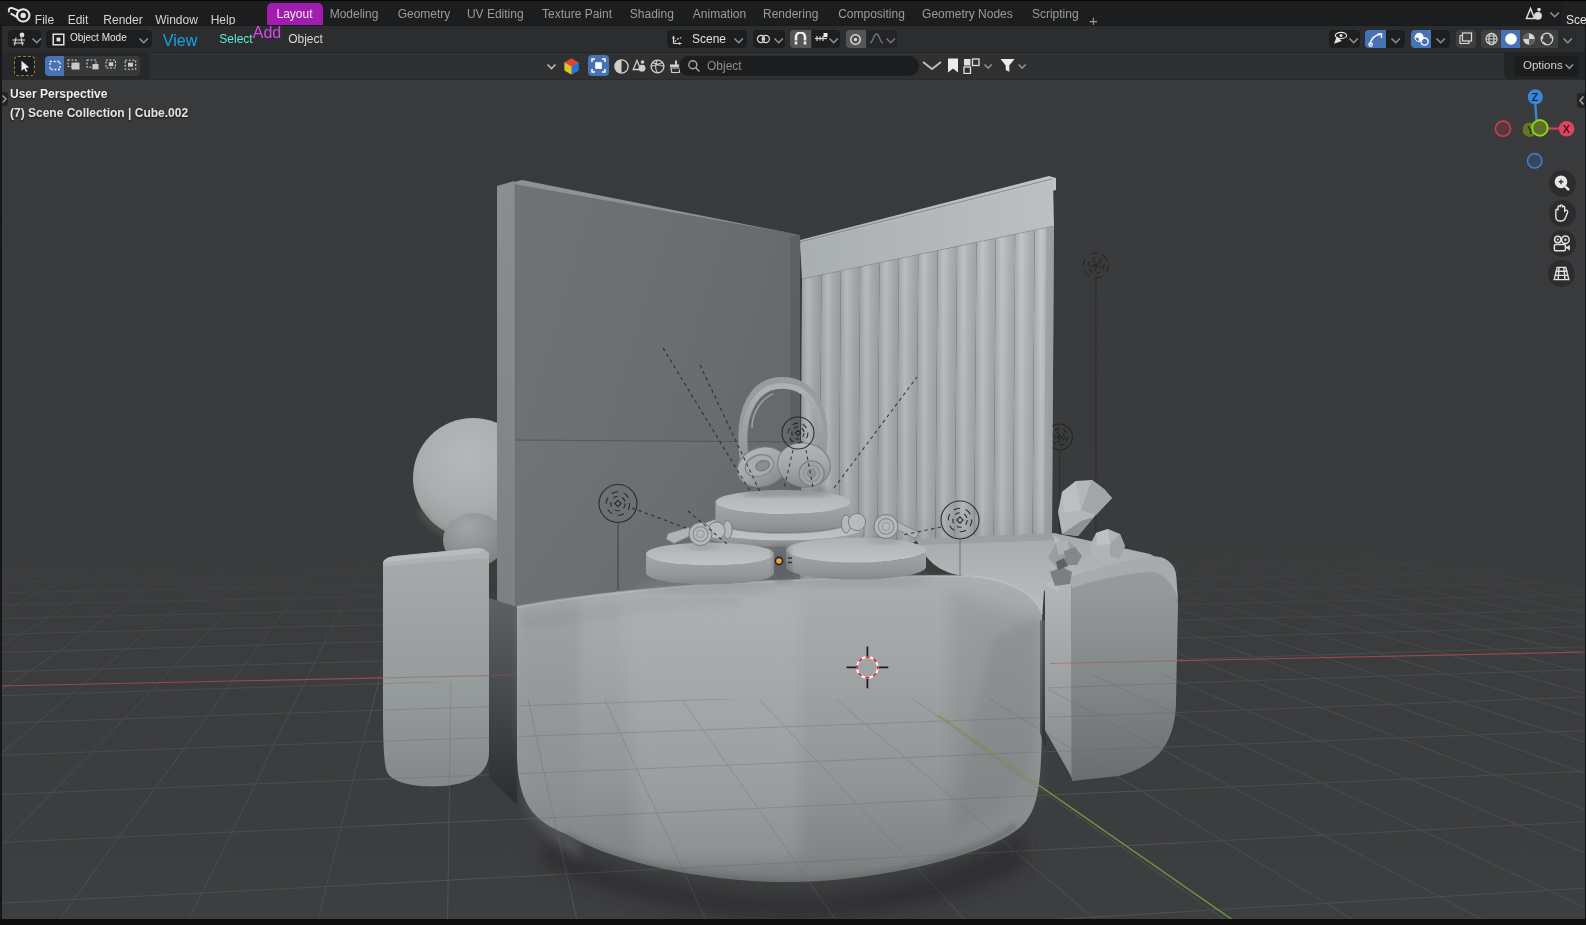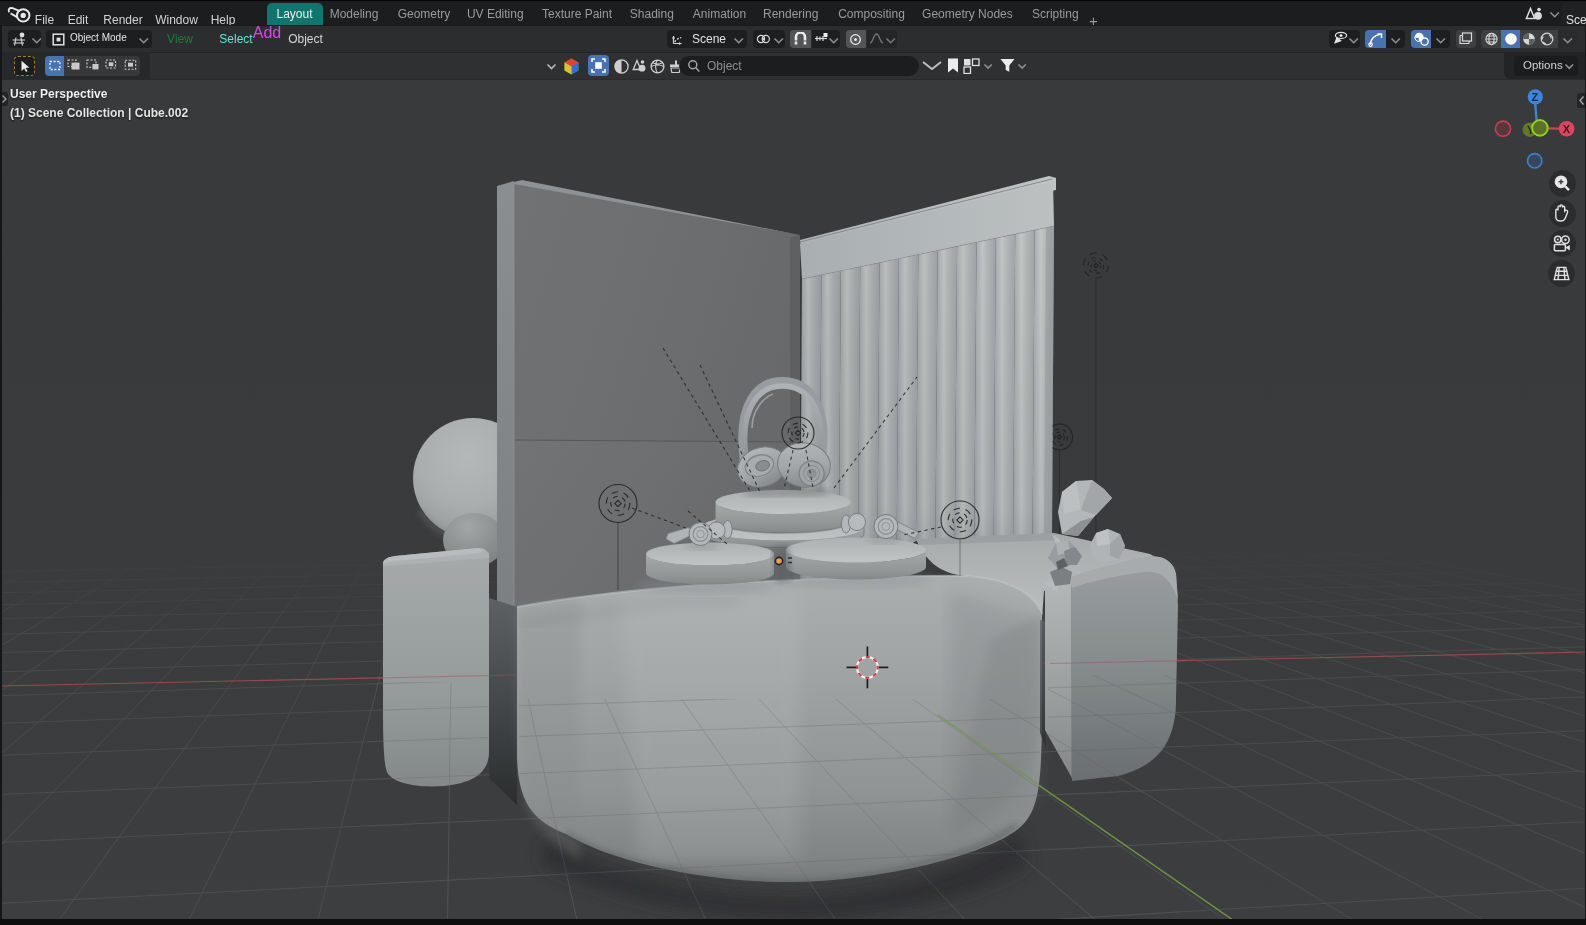--- a/index.html
+++ b/index.html
@@ -3,21 +3,21 @@
 *{margin:0;padding:0;box-sizing:border-box}
 html,body{width:1586px;height:925px;overflow:hidden;background:#101010;font-family:"Liberation Sans",sans-serif;-webkit-font-smoothing:antialiased}
 .bar{position:absolute;left:0;width:1586px}
 #topbar{top:0;height:25px;background:#1c1d1e;border-top:1px solid #060606}
 #row2{top:25px;height:27px;background:#2c2d2e;border-top:1px solid #191a1b}
 #row3{top:52px;height:27px;background:#2f3031;border-top:1px solid #232425}
 #vp{position:absolute;top:79px;left:0;width:1586px;height:840px}
 #statusbar{position:absolute;top:919px;left:0;width:1586px;height:6px;background:#0e0e0f}
 .mi{position:absolute;top:7px;height:39px;line-height:25px;color:#d3d3d3;font-size:12px}
 .tab{position:absolute;top:2px;height:23px;line-height:23px;font-size:12px;color:#9b9b9b;border-radius:5px 5px 0 0;padding:0 10px}
-.tab.act{background:#0f766e;color:#ececec}
+.tab.act{background:#a21caf;color:#ececec}
 .btn{position:absolute;background:#1d1e1f;border-radius:4px}
 .ic{position:absolute}
 .txt{position:absolute;white-space:pre}
 </style></head>
 <body>
 <div id="vp"></div>
 <svg id="vpsvg" style="position:absolute;left:0;top:79px" width="1586" height="846" viewBox="0 79 1586 846">
     <defs>
 <linearGradient id="bgg" x1="0" y1="0" x2="0" y2="1">
         <stop offset="0" stop-color="#393a3b"></stop>
@@ -557,21 +557,21 @@
         <path d="M 1554.2,279.6 L 1557.2,267.4 L 1565.8,267.4 L 1568.8,279.6 Z"></path>
         <path d="M 1554.9,275.4 L 1568.1,275.4 M 1555.7,271.3 L 1567.3,271.3 M 1559.1,267.4 L 1558.1,279.6 M 1563.9,267.4 L 1564.9,279.6"></path>
       </g>
     </g>
     <path d="M 0,92 L 5,92 Q 8,92 8,95 L 8,103 Q 8,106 5,106 L 0,106 Z" fill="#232425"></path>
     <path d="M 2.5,95.5 L 6,99 L 2.5,102.5" fill="none" stroke="#9c9c9c" stroke-width="1.4"></path>
     <path d="M 1586,93 L 1580,93 Q 1577,93 1577,96 L 1577,105 Q 1577,108 1580,108 L 1586,108 Z" fill="#232425"></path>
     <path d="M 1583.5,96.5 L 1580,100.5 L 1583.5,104.5" fill="none" stroke="#a8a8a8" stroke-width="1.4"></path>
   </svg>
 <div class="txt" style="left:10px;top:87px;font-size:12px;font-weight:bold;color:#f0f0f0;text-shadow:0 1px 2px rgba(0,0,0,.7);z-index:5;position:absolute">User Perspective</div>
-<div class="txt" style="left:10px;top:106px;font-size:12px;font-weight:bold;color:#e4e4e4;text-shadow:0 1px 2px rgba(0,0,0,.7);z-index:5;position:absolute">(1) Scene Collection | Cube.002</div>
+<div class="txt" style="left:10px;top:106px;font-size:12px;font-weight:bold;color:#e4e4e4;text-shadow:0 1px 2px rgba(0,0,0,.7);z-index:5;position:absolute">(7) Scene Collection | Cube.002</div>
 <div class="bar" id="topbar2"></div>
 <div id="topbar" class="bar">
     <svg class="ic" style="left:6px;top:3px" width="28" height="20" viewBox="0 0 28 20">
 <circle cx="17.2" cy="11.4" r="6.2" fill="none" stroke="#e6e6e6" stroke-width="2"></circle>
 <circle cx="17.2" cy="11.4" r="2.7" fill="#e6e6e6"></circle>
 <path d="M 3.2,8.3 C 1.6,5.6 3.6,3.2 6.6,4.2 L 13.8,7.2" fill="none" stroke="#e6e6e6" stroke-width="1.9"></path>
 <path d="M 4.6,9.4 L 11.4,13.4" fill="none" stroke="#e6e6e6" stroke-width="1.9"></path>
 </svg>
     <div class="mi" style="left:44.5px;transform:translateX(-50%)">File</div>
     <div class="mi" style="left:78px;transform:translateX(-50%)">Edit</div>
@@ -614,21 +614,21 @@
   </svg>
 <div class="btn" style="left:46px;top:29.5px;width:106px;height:18px"></div>
 <svg class="ic" style="left:52px;top:32.5px" width="13" height="13" viewBox="0 0 13 13">
 <rect x="1.2" y="1.2" width="10.6" height="10.6" fill="none" stroke="#e2e2e2" stroke-width="1.5"></rect>
 <rect x="4.6" y="4.6" width="3.8" height="3.8" fill="#e2e2e2"></rect>
   </svg>
 <div class="txt" style="left:70px;top:32px;font-size:10px;color:#e4e4e4">Object Mode</div>
 <svg class="ic" style="left:138px;top:36.5px" width="11" height="8">
     <path d="M1.5,1.5 L5.7,5.7 L9.9,1.5" fill="none" stroke="#8f9092" stroke-width="1.6"></path>
   </svg>
-<div class="txt" style="left:180px;top:32px;transform:translateX(-50%);font-size:12px;color:#15803d">View</div>
+<div class="txt" style="left:180px;top:32px;transform:translateX(-50%);font-size:16px;color:#0ea5e9">View</div>
 <div class="txt" style="left:236px;top:32px;transform:translateX(-50%);font-size:12px;color:#5eead4">Select</div>
 <div class="txt" style="left:267px;top:24px;transform:translateX(-50%);font-size:16px;color:#d946ef">Add</div>
 <div class="txt" style="left:305.5px;top:32px;transform:translateX(-50%);font-size:12px;color:#d6d6d6">Object</div>
 <div class="btn" style="left:667px;top:29.5px;width:80px;height:18px"></div>
 <svg class="ic" style="left:671px;top:32px" width="14" height="14" viewBox="0 0 14 14">
 <g stroke="#d8d8d8" stroke-width="1.2" fill="none">
       <path d="M2.5,11.5 L2.5,4 M2.5,11.5 L10.5,11.5"></path>
 <path d="M2.5,4 l-1.6,2.6 l3.2,0 z M10.5,11.5 l-2.6,-1.6 l0,3.2 z" fill="#d8d8d8" stroke="none"></path>
 <path d="M3.8,10 C5,7.5 7.5,6.2 10.2,5.6" stroke-dasharray="2 1.4"></path>
     </g>

